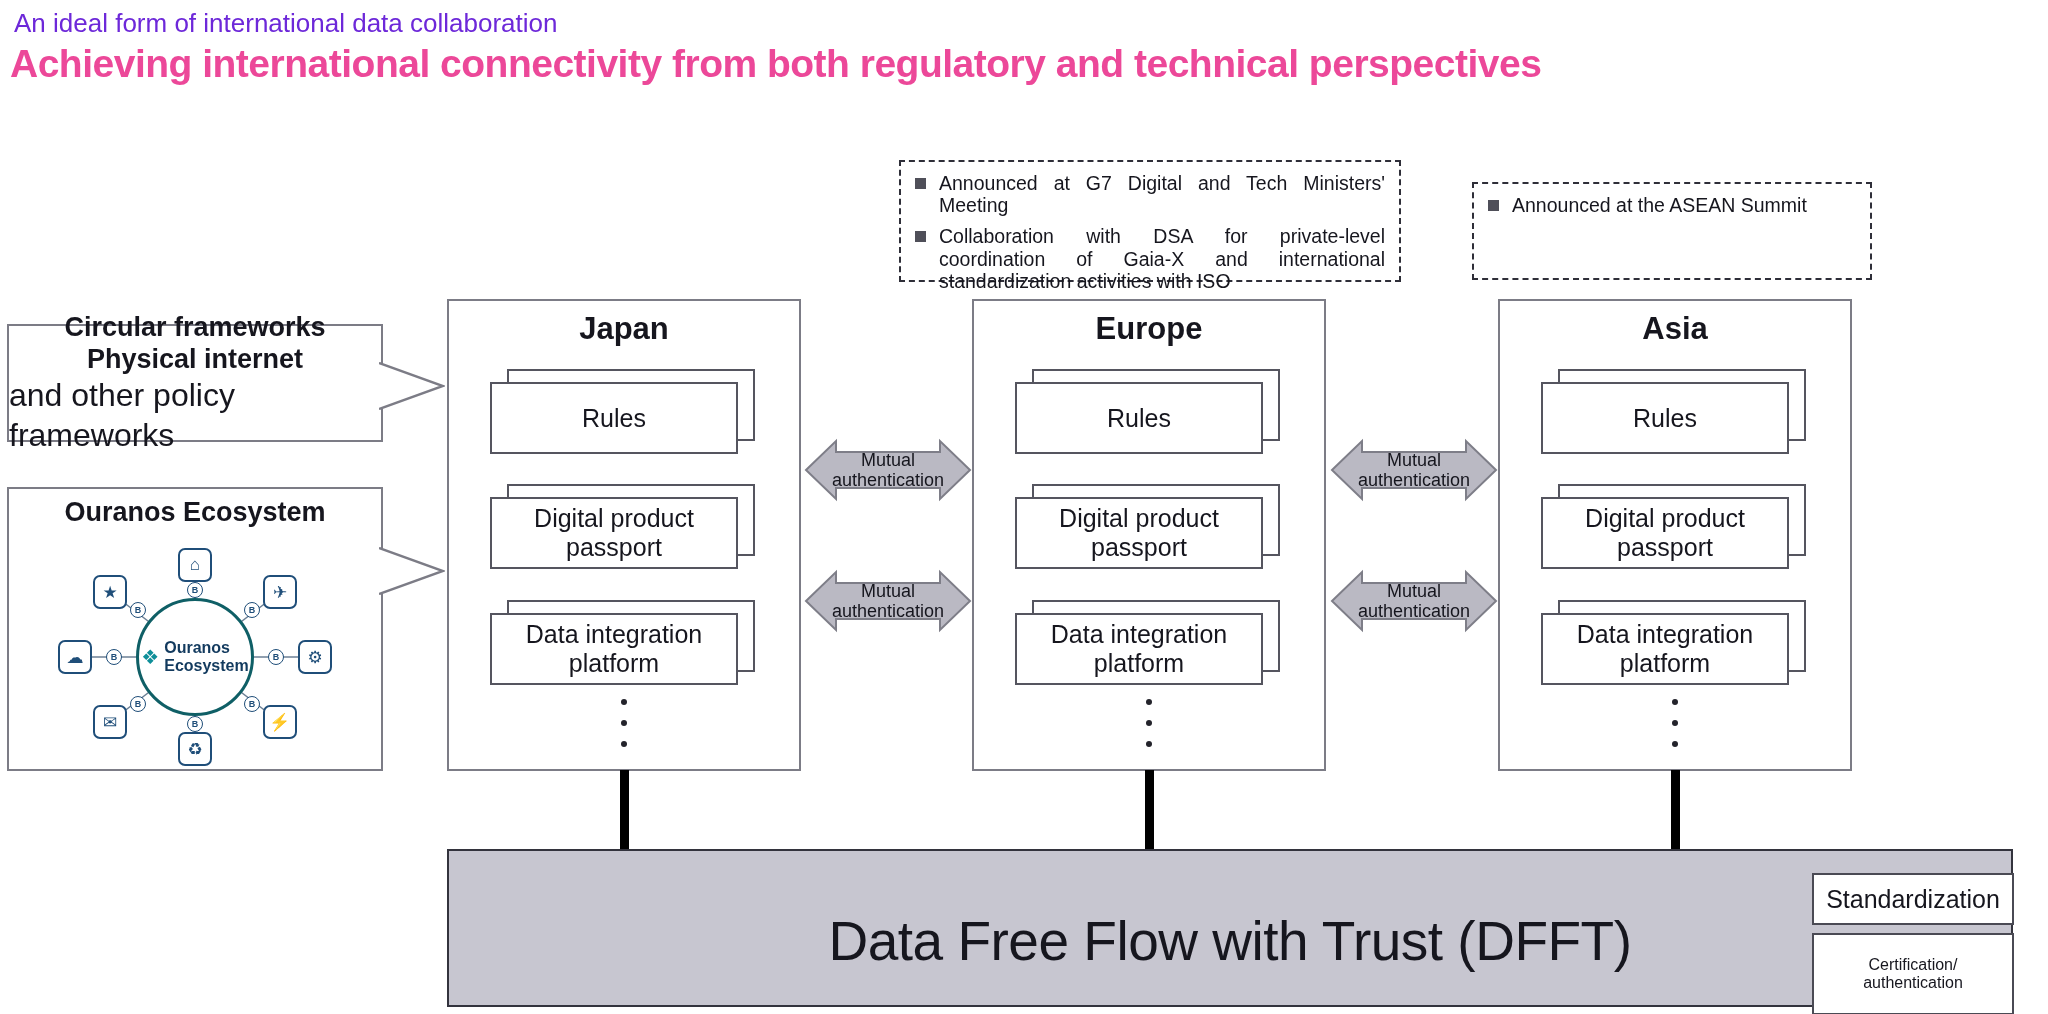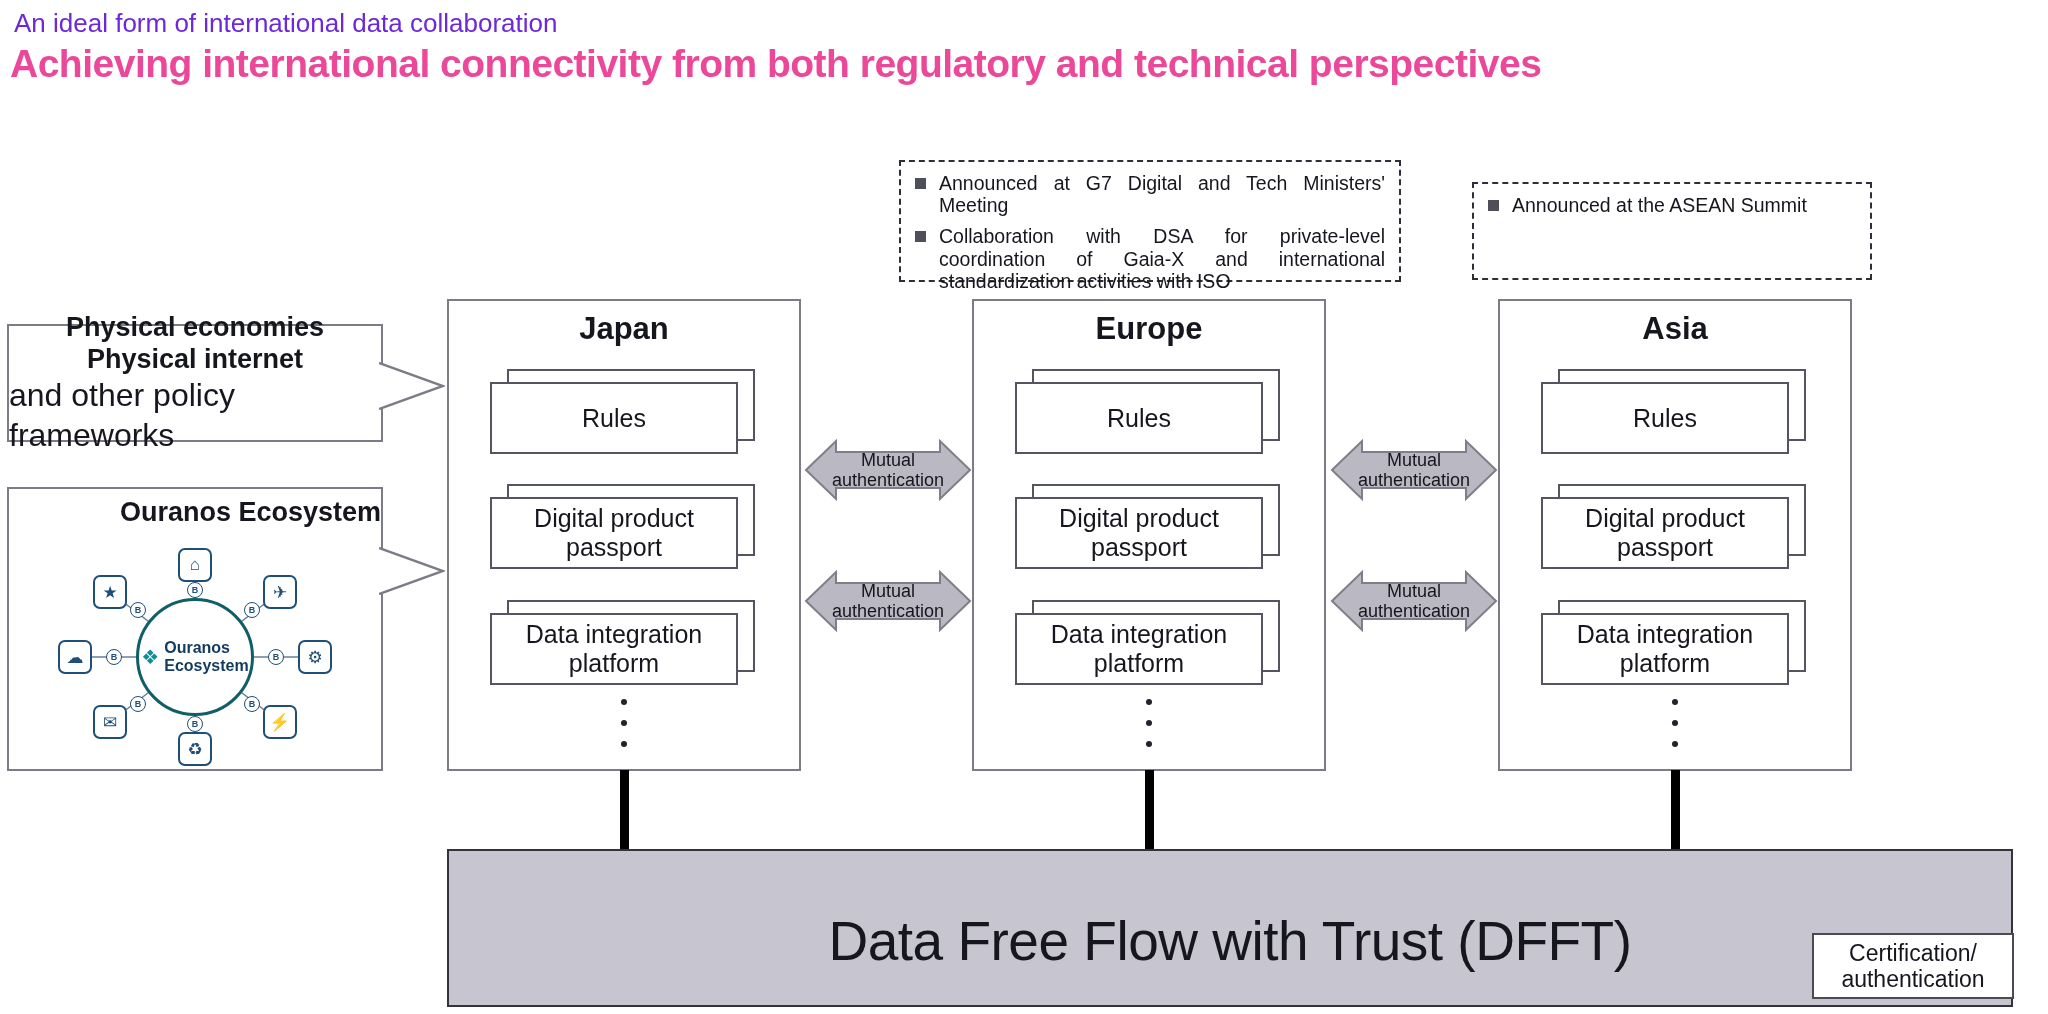--- a/index.html
+++ b/index.html
@@ -49,21 +49,21 @@
     display: flex; align-items: center; justify-content: center; text-align: center;
     font-size: 18px; line-height: 1.12; color: #16161e; padding: 0 26px;
   }
 
   
   .callout { position: absolute; left: 7px; width: 376px; background: #fff; border: 2px solid #7c7c86; }
   #policy-callout { top: 324px; height: 118px; display: flex; flex-direction: column; align-items: center; justify-content: center; }
   .pc-bold { font-size: 27px; font-weight: bold; line-height: 1.2; color: #16161e; }
   .pc-reg { font-size: 32px; line-height: 1.25; color: #16161e; }
   #ouranos-box { top: 487px; height: 284px; }
-  .ouranos-title { margin-top: 8px; text-align: right; font-weight: bold; font-size: 27px; color: #16161e; }
+  .ouranos-title { margin-top: 8px; text-align: center; font-weight: bold; font-size: 27px; color: #16161e; }
   .tail { position: absolute; right: -64px; width: 66px; height: 48px; }
   #policy-tail { top: 36px; } #ouranos-tail { top: 58px; }
 
   
   .eco { position: absolute; left: 0; top: 40px; width: 372px; height: 242px; }
   .eco .links { position: absolute; left: 0; top: 0; }
   .eco-node {
     position: absolute; width: 34px; height: 34px; margin: -17px 0 0 -17px;
     background: #fff; border: 2px solid #1f4e79; border-radius: 7px;
     display: flex; align-items: center; justify-content: center; font-size: 17px; color: #1f4e79;
@@ -89,21 +89,21 @@
   .dfft-title {
     position: absolute; left: 0; top: 0; right: 0; bottom: 0;
     display: flex; align-items: center; justify-content: center;
     font-size: 55px; font-weight: normal; color: #16161e; letter-spacing: -0.5px; margin-top: 26px;
   }
   .side-box {
     position: absolute; left: 1363px; width: 202px; background: #fff; border: 2px solid #4a4a54;
     display: flex; align-items: center; justify-content: center; text-align: center; color: #16161e;
   }
   #std-box { top: 22px; height: 52px; font-size: 25px; }
-  #cert-box { top: 82px; height: 66px; font-size: 23px; line-height: 1.15; padding: 8px 12px; }
+  #cert-box { top: 82px; height: 82px; font-size: 16px; line-height: 1.15; padding: 8px 12px; }
 </style>
 </head>
 <body>
 
 <div id="page">
 
   <div class="kicker">An ideal form of international data collaboration</div>
   <div class="big-title">Achieving international connectivity from both regulatory and technical perspectives</div>
 
   <div class="dashed-box" id="g7-box">
@@ -118,21 +118,21 @@
   </div>
 
   <div class="dashed-box" id="asean-box">
     <div class="bullet">
       <span class="sq"></span>
       <span class="bt">Announced at the ASEAN Summit</span>
     </div>
   </div>
 
   <div class="callout" id="policy-callout">
-    <div class="pc-bold">Physical economies</div>
+    <div class="pc-bold">Circular frameworks</div>
     <div class="pc-bold">Physical internet</div>
     <div class="pc-reg">and other policy frameworks</div>
     <div class="tail" id="policy-tail">
       <svg width="66" height="48" viewBox="0 0 66 48">
           <path d="M0,1 L64,24 L0,47" fill="#ffffff" stroke="#7c7c86" stroke-width="2.5"></path>
         </svg>
     </div>
   </div>
 
   <div class="callout" id="ouranos-box">
@@ -268,16 +268,17 @@
     </svg>
     <div class="al">Mutual authentication</div>
   </div>
 
   <div class="connector" id="conn-japan"></div>
   <div class="connector" id="conn-europe"></div>
   <div class="connector" id="conn-asia"></div>
 
   <div class="dfft">
     <div class="dfft-title">Data Free Flow with Trust (DFFT)</div>
+    <div class="side-box" id="std-box">Standardization</div>
     <div class="side-box" id="cert-box">Certification/ authentication</div>
   </div>
 
 </div>
 
 </body></html>

